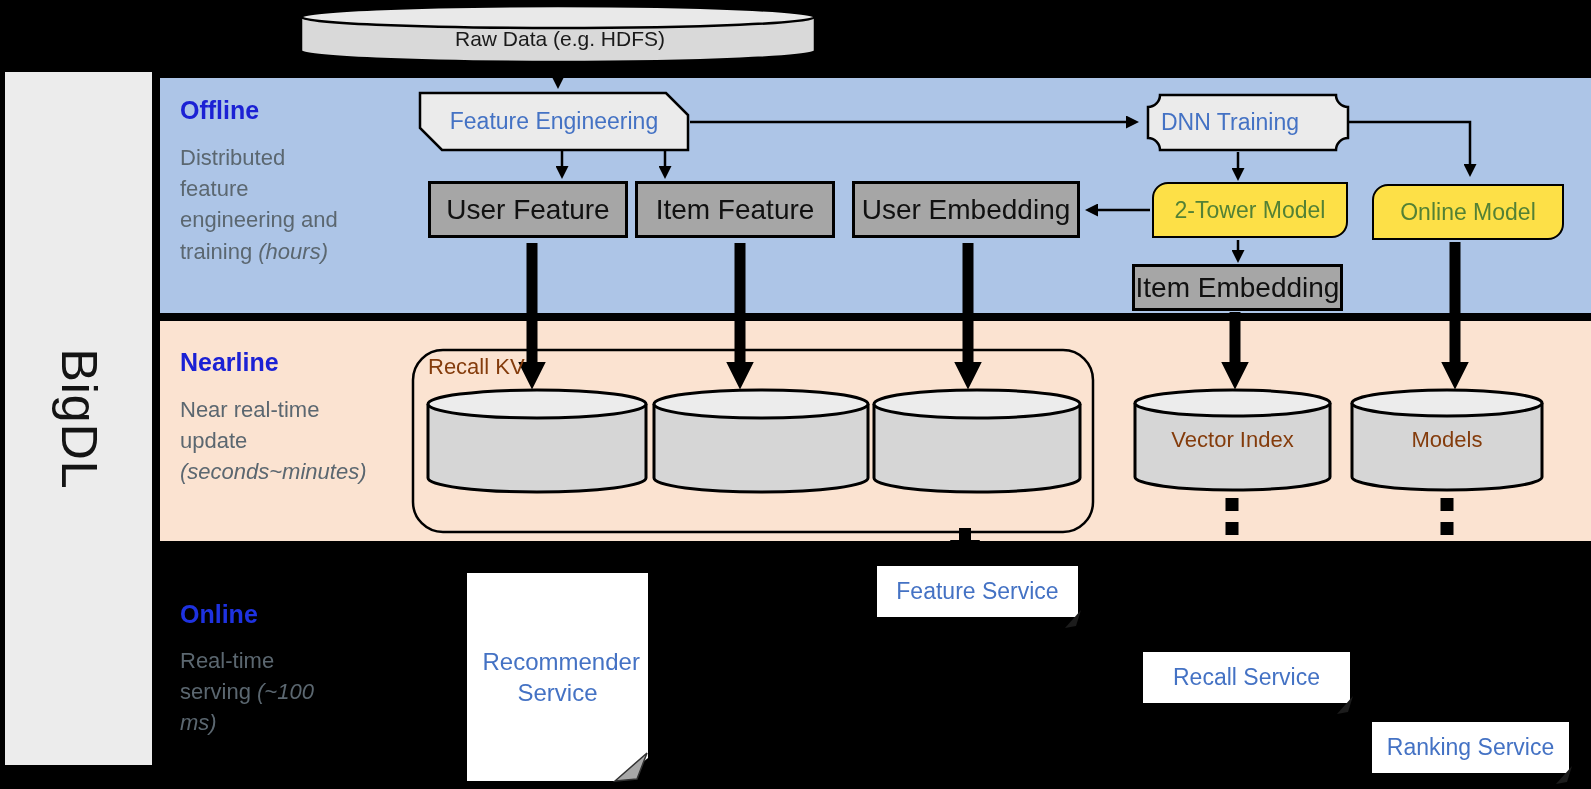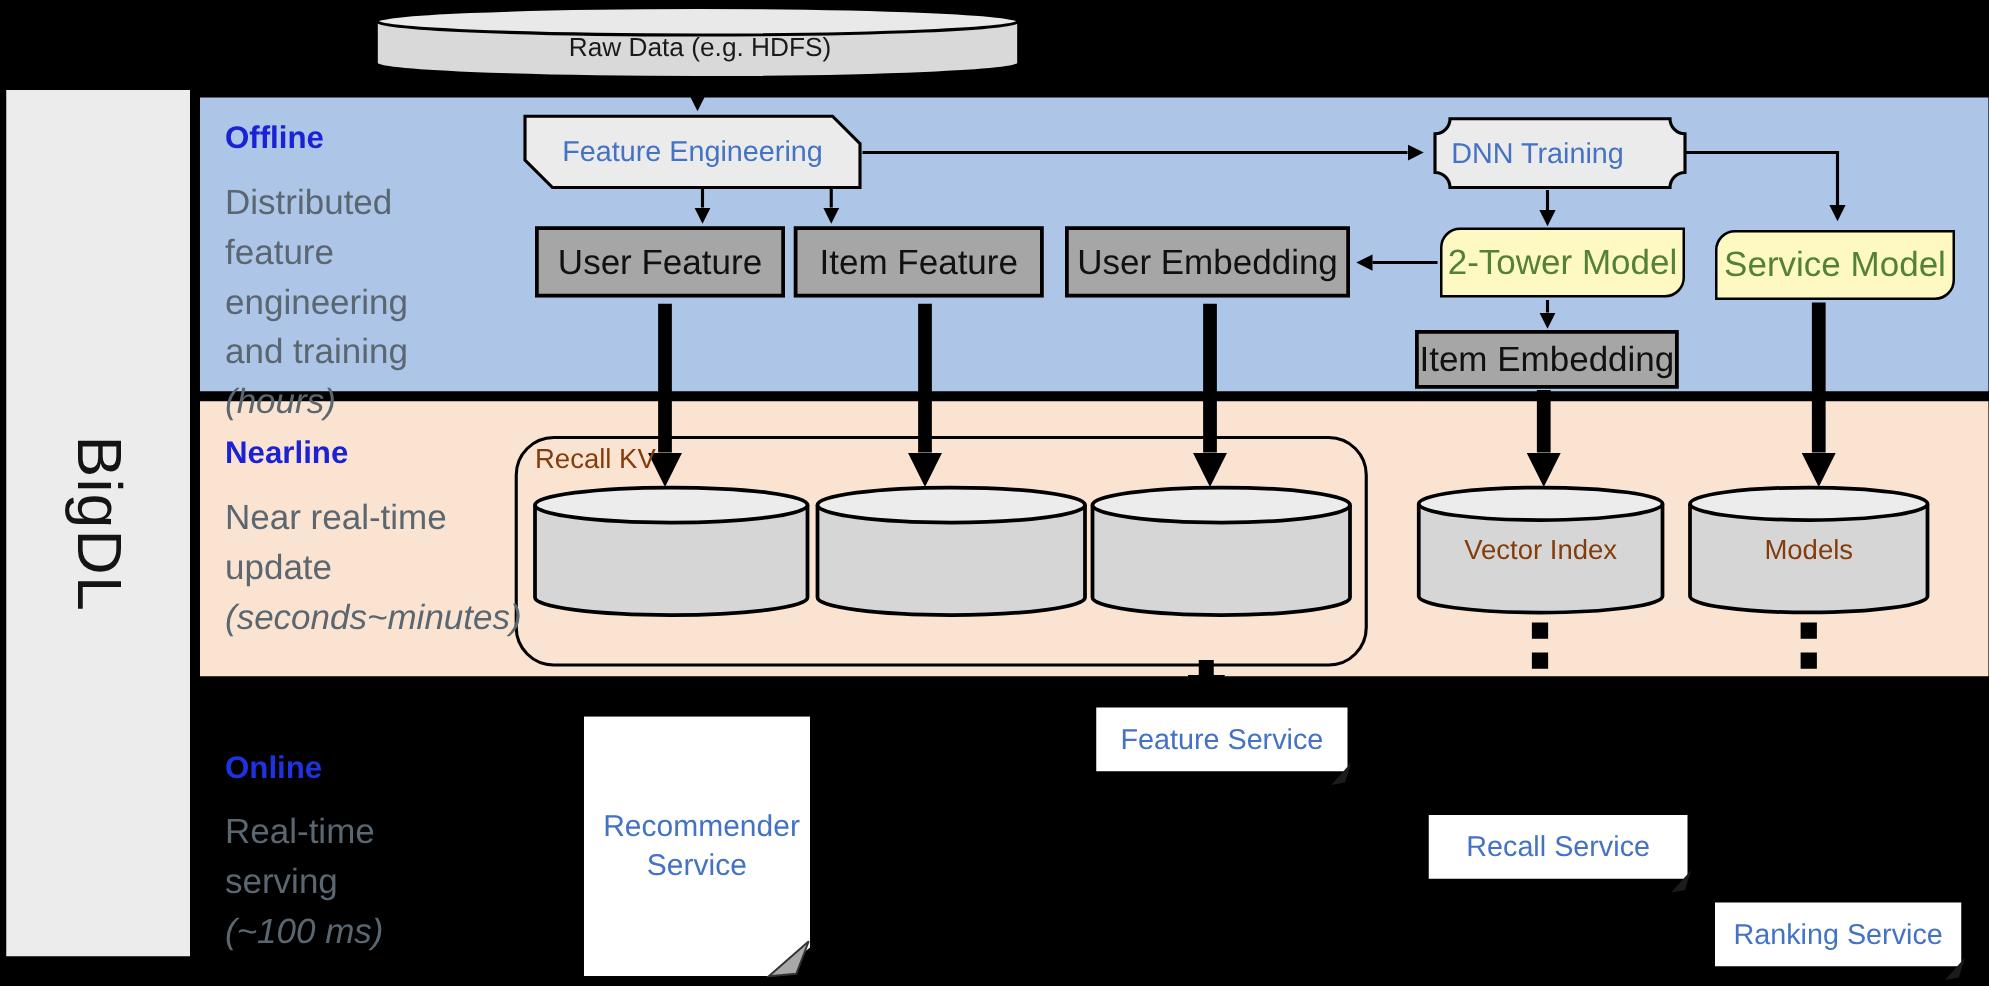--- a/index.html
+++ b/index.html
@@ -12,33 +12,33 @@
   #nearline-bg{left:160px;top:321px;width:1431px;height:220px;background:#fbe3d1;}
   #sidebar{position:absolute;left:5px;top:72px;width:147px;height:693px;background:#ececec;z-index:1;}
   #sidebar .vtext{
     position:absolute;left:50%;top:50%;transform:translate(-50%,-50%) rotate(90deg);
     font-size:50px;color:#141414;letter-spacing:1px;white-space:nowrap;
   }
   #overlay{position:absolute;left:0;top:0;width:1591px;height:789px;z-index:2;}
   .txt{position:absolute;z-index:3;}
   .section-title{font-size:25px;font-weight:600;color:#1b21d4;}
   #online-title{color:#1e32e0;}
-  .section-desc{font-size:28px;color:#5b6770;line-height:1.42;}
+  .section-desc{font-size:22px;color:#5b6770;line-height:1.42;}
   .section-desc .it{font-style:italic;}
   .node-label{display:flex;align-items:center;justify-content:center;text-align:center;}
   .shape-label{font-size:23px;color:#4472c4;}
   .gray-box{
     position:absolute;z-index:3;background:#a6a6a6;border:3px solid #000;
     display:flex;align-items:center;justify-content:center;
     font-size:28px;color:#111;box-sizing:border-box;
   }
   .round-diag{
-    position:absolute;z-index:3;background:#fef9c3;border:2.5px solid #000;
+    position:absolute;z-index:3;background:#fde047;border:2.5px solid #000;
     border-radius:16px 0 16px 0;display:flex;align-items:center;justify-content:center;
-    font-size:28px;color:#538135;box-sizing:border-box;
+    font-size:23px;color:#538135;box-sizing:border-box;
   }
   .cyl-label{font-size:22px;color:#843c0c;}
   #redis-label{position:absolute;left:428px;top:354px;font-size:22px;color:#843c0c;z-index:3;}
   .service-box{
     position:absolute;z-index:3;background:#fff;display:flex;align-items:center;justify-content:center;
     font-size:23px;color:#4472c4;
   }
   .service-box .fold{position:absolute;right:-4px;bottom:-12px;}
   #recommender-doc{
     position:absolute;left:467px;top:573px;width:181px;height:208px;background:#fff;z-index:3;
@@ -136,21 +136,21 @@
   <div class="txt section-title" style="left:180px;top:96px;">Offline</div>
   <div class="txt section-desc" style="left:180px;top:142px;width:172px;"><span>Distributed feature engineering and training </span><span class="it">(hours)</span></div>
 
   <div class="txt node-label shape-label" style="left:420px;top:93px;width:268px;height:57px;">Feature Engineering</div>
   <div class="txt node-label shape-label" style="left:1148px;top:95px;width:164px;height:55px;">DNN Training</div>
 
   <div class="gray-box" style="left:428px;top:181px;width:200px;height:57px;">User Feature</div>
   <div class="gray-box" style="left:635px;top:181px;width:200px;height:57px;">Item Feature</div>
   <div class="gray-box" style="left:852px;top:181px;width:228px;height:57px;">User Embedding</div>
   <div class="round-diag" style="left:1152px;top:182px;width:196px;height:56px;">2-Tower Model</div>
-  <div class="round-diag" style="left:1372px;top:184px;width:192px;height:56px;">Service Model</div>
+  <div class="round-diag" style="left:1372px;top:184px;width:192px;height:56px;">Online Model</div>
   <div class="gray-box" style="left:1132px;top:264px;width:211px;height:47px;">Item Embedding</div>
 
   <div class="txt section-title" style="left:180px;top:348px;">Nearline</div>
   <div class="txt section-desc" style="left:180px;top:394px;width:195px;"><span>Near real-time update </span><span class="it">(seconds~minutes)</span></div>
 
   <div id="redis-label">Recall KV</div>
   <div class="txt node-label cyl-label" style="left:1135px;top:418px;width:195px;height:44px;">Vector Index</div>
   <div class="txt node-label cyl-label" style="left:1352px;top:418px;width:190px;height:44px;">Models</div>
 
   <div class="txt section-title" id="online-title" style="left:180px;top:600px;">Online</div>

